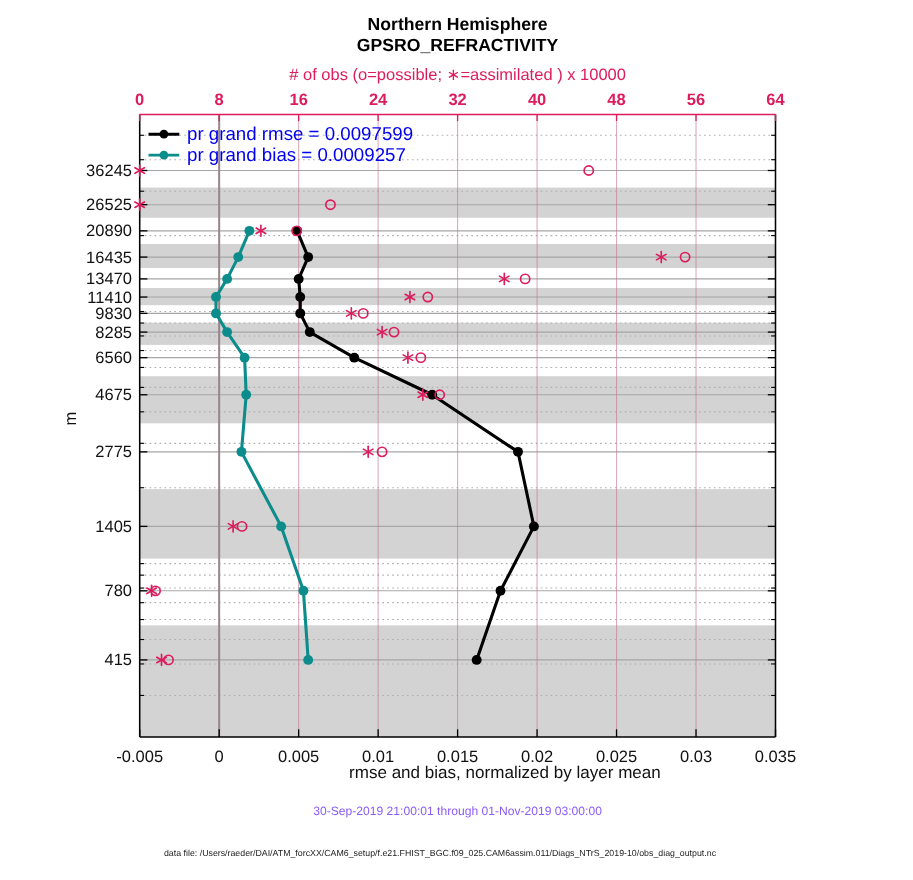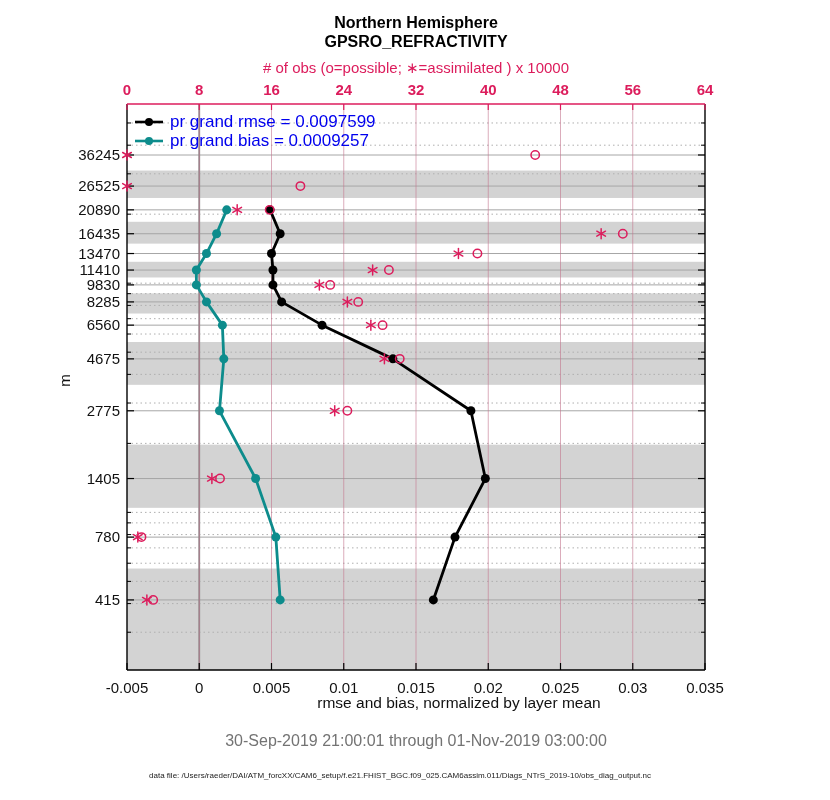--- a/index.html
+++ b/index.html
@@ -6,21 +6,21 @@
   #canvas{
     position:relative;width:830px;height:800px;background:#fff;overflow:hidden;
     font-family:"Liberation Sans","DejaVu Sans",sans-serif;
   }
   .abs{position:absolute;}
   .ctr{transform:translateX(-50%);white-space:nowrap;}
   .title1{top:14px;left:416px;font-size:16px;font-weight:bold;color:#000;}
   .title2{top:33px;left:416px;font-size:16px;font-weight:bold;color:#000;}
   .toplabel{top:59px;left:416px;font-size:15px;font-weight:normal;}
   .xlabel{top:694px;left:416px;font-size:15.5px;color:#111;margin-left:43px;}
-  .daterange{top:732px;left:416px;font-size:16px;color:#737373;}
+  .daterange{top:732px;left:416px;font-size:11px;color:#8b5cf6;}
   .footer{top:771px;left:400px;font-size:8px;color:#222;letter-spacing:0px;}
   .ylabel{top:372px;left:58px;font-size:15px;color:#111;transform:rotate(-90deg);}
   .legend{top:112px;left:134px;}
   .legend .row{display:flex;align-items:center;height:19px;}
   .legend .txt{font-size:17px;color:#0000EE;margin-left:6px;}
   .legend svg{display:block;}
   svg#plot{position:absolute;top:0;left:0;}
 </style>
 </head>
 <body>

